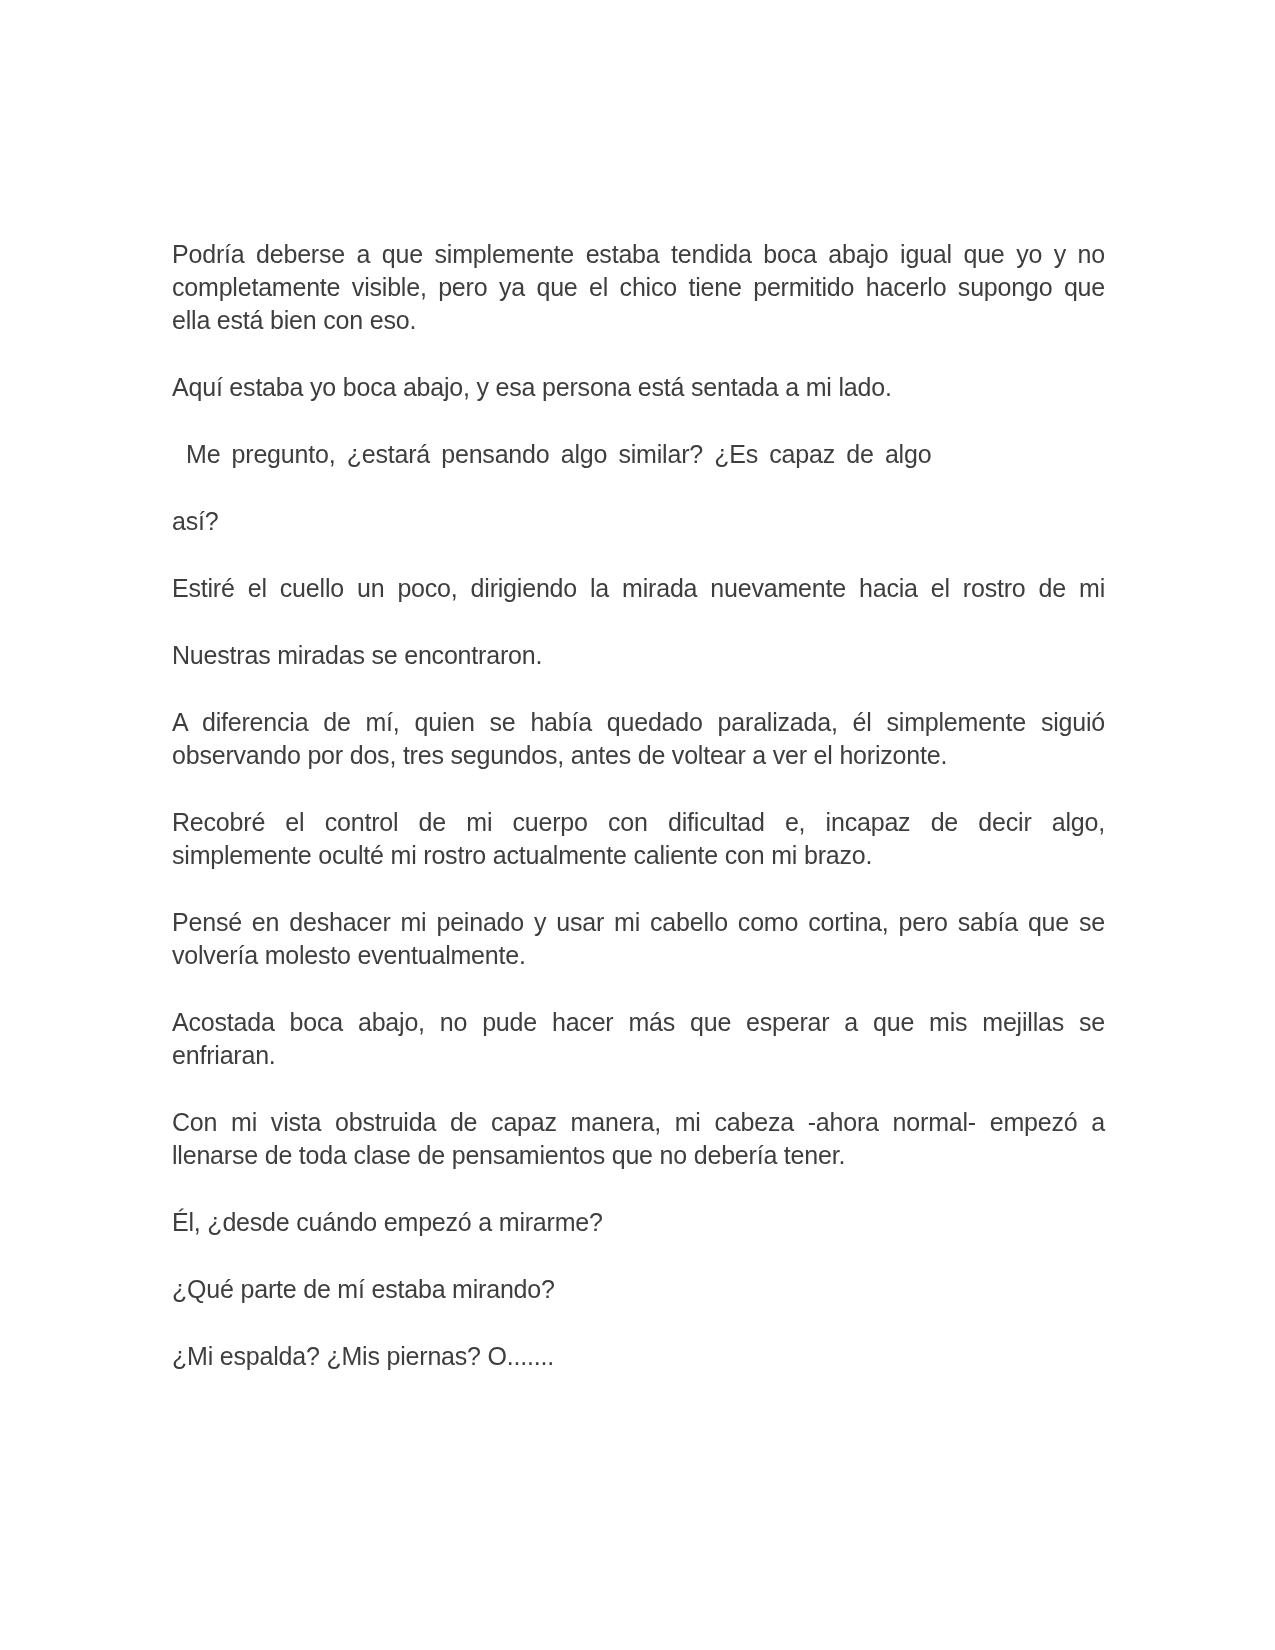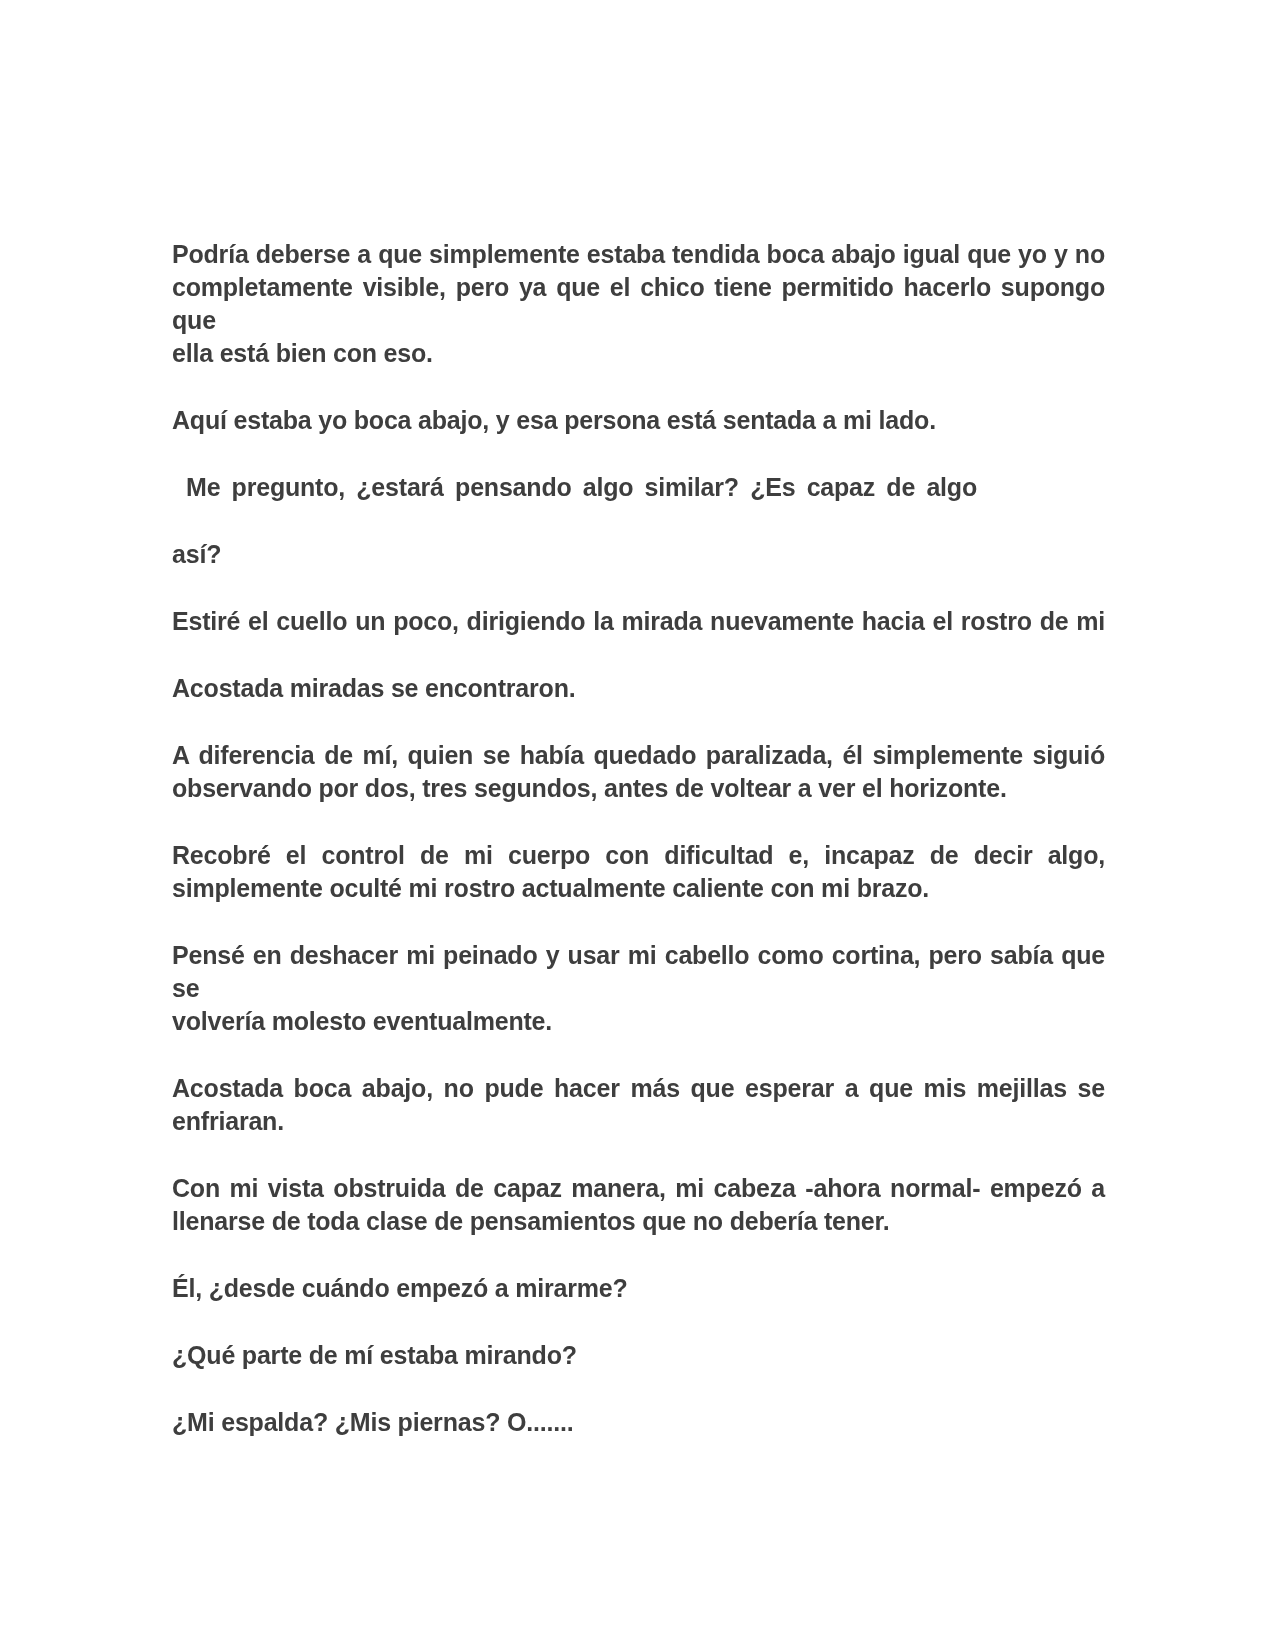--- a/index.html
+++ b/index.html
@@ -13,21 +13,20 @@
     position: relative;
     overflow: hidden;
   }
   .page {
     position: absolute;
     left: 0;
     top: 0;
     width: 1275px;
     height: 1562px;
     background: #ffffff;
-    font-weight: bold;
   }
   .content {
     position: absolute;
     left: 172px;
     top: 238px;
     width: 933px;
     font-family: "Liberation Sans", "DejaVu Sans", sans-serif;
     font-size: 25px;
     line-height: 33px;
     color: #3e3e3e;
@@ -75,21 +74,21 @@
 
     <div class="para">
       <span class="line">así?</span>
     </div>
 
     <div class="para">
       <span class="line fill">Estiré el cuello un poco, dirigiendo la mirada nuevamente hacia el rostro de mi</span>
     </div>
 
     <div class="para">
-      <span class="line">Acostada miradas se encontraron.</span>
+      <span class="line">Nuestras miradas se encontraron.</span>
     </div>
 
     <div class="para">
       <span class="line fill">A diferencia de mí, quien se había quedado paralizada, él simplemente siguió</span>
       <span class="line">observando por dos, tres segundos, antes de voltear a ver el horizonte.</span>
     </div>
 
     <div class="para">
       <span class="line fill">Recobré el control de mi cuerpo con dificultad e, incapaz de decir algo,</span>
       <span class="line">simplemente oculté mi rostro actualmente caliente con mi brazo.</span>

